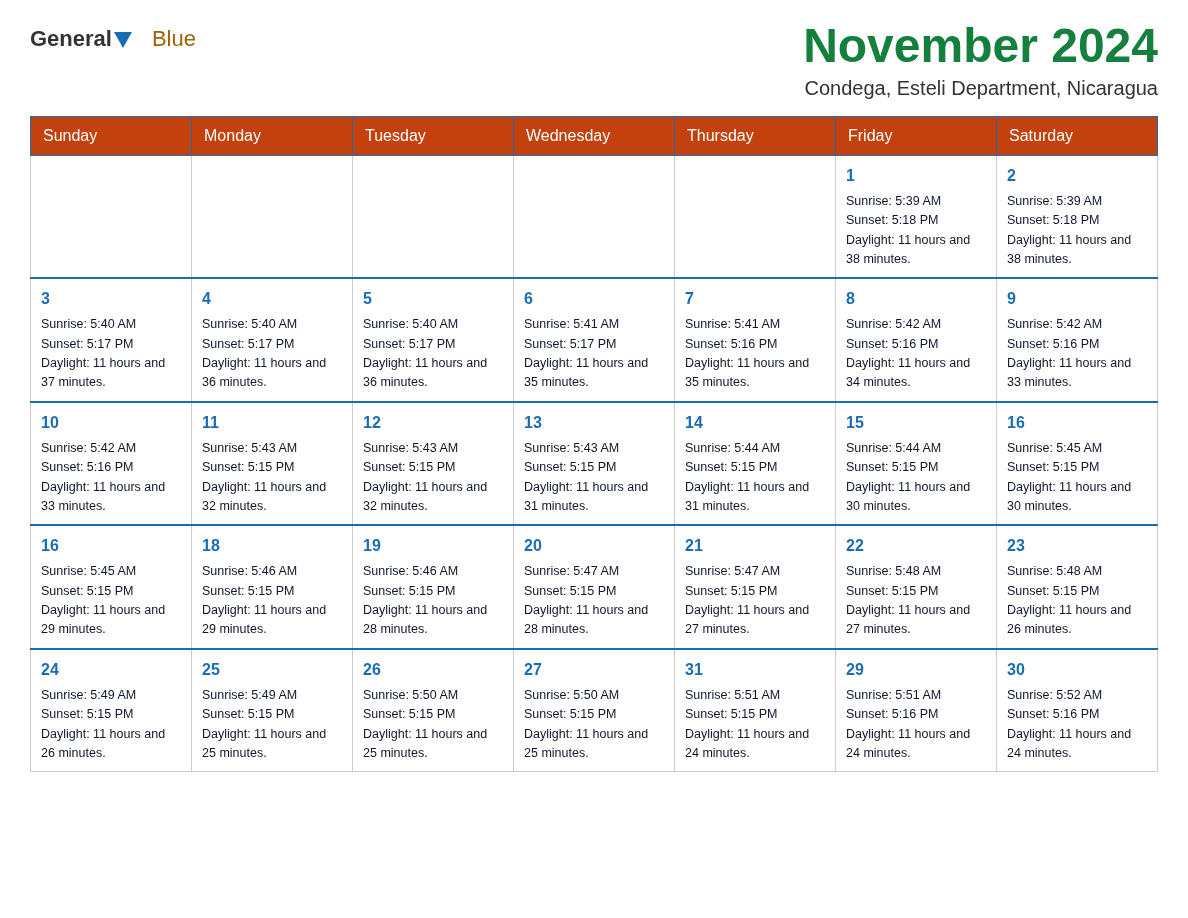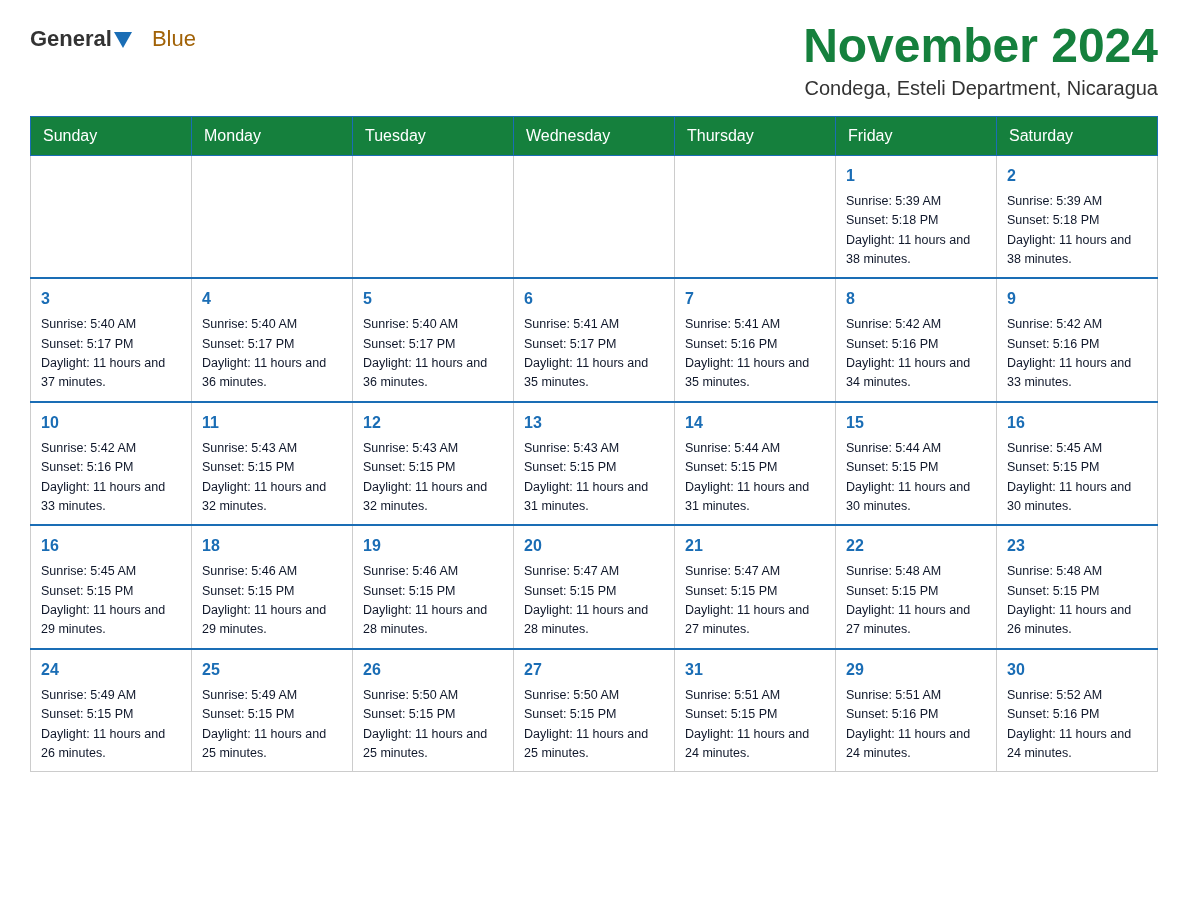--- a/index.html
+++ b/index.html
@@ -29,21 +29,21 @@
       font-size: 20px;
       color: #333;
       margin-top: 4px;
     }
     .calendar-table {
       width: 100%;
       border-collapse: collapse;
       margin-top: 8px;
     }
     .calendar-table th {
-      background-color: #15803d;
+      background-color: #c2410c;
       color: #fff;
       font-size: 16px;
       font-weight: normal;
       padding: 10px 12px;
       text-align: left;
       border: 1px solid #1a6db5;
     }
     .calendar-table td {
       vertical-align: top;
       padding: 8px 10px;

